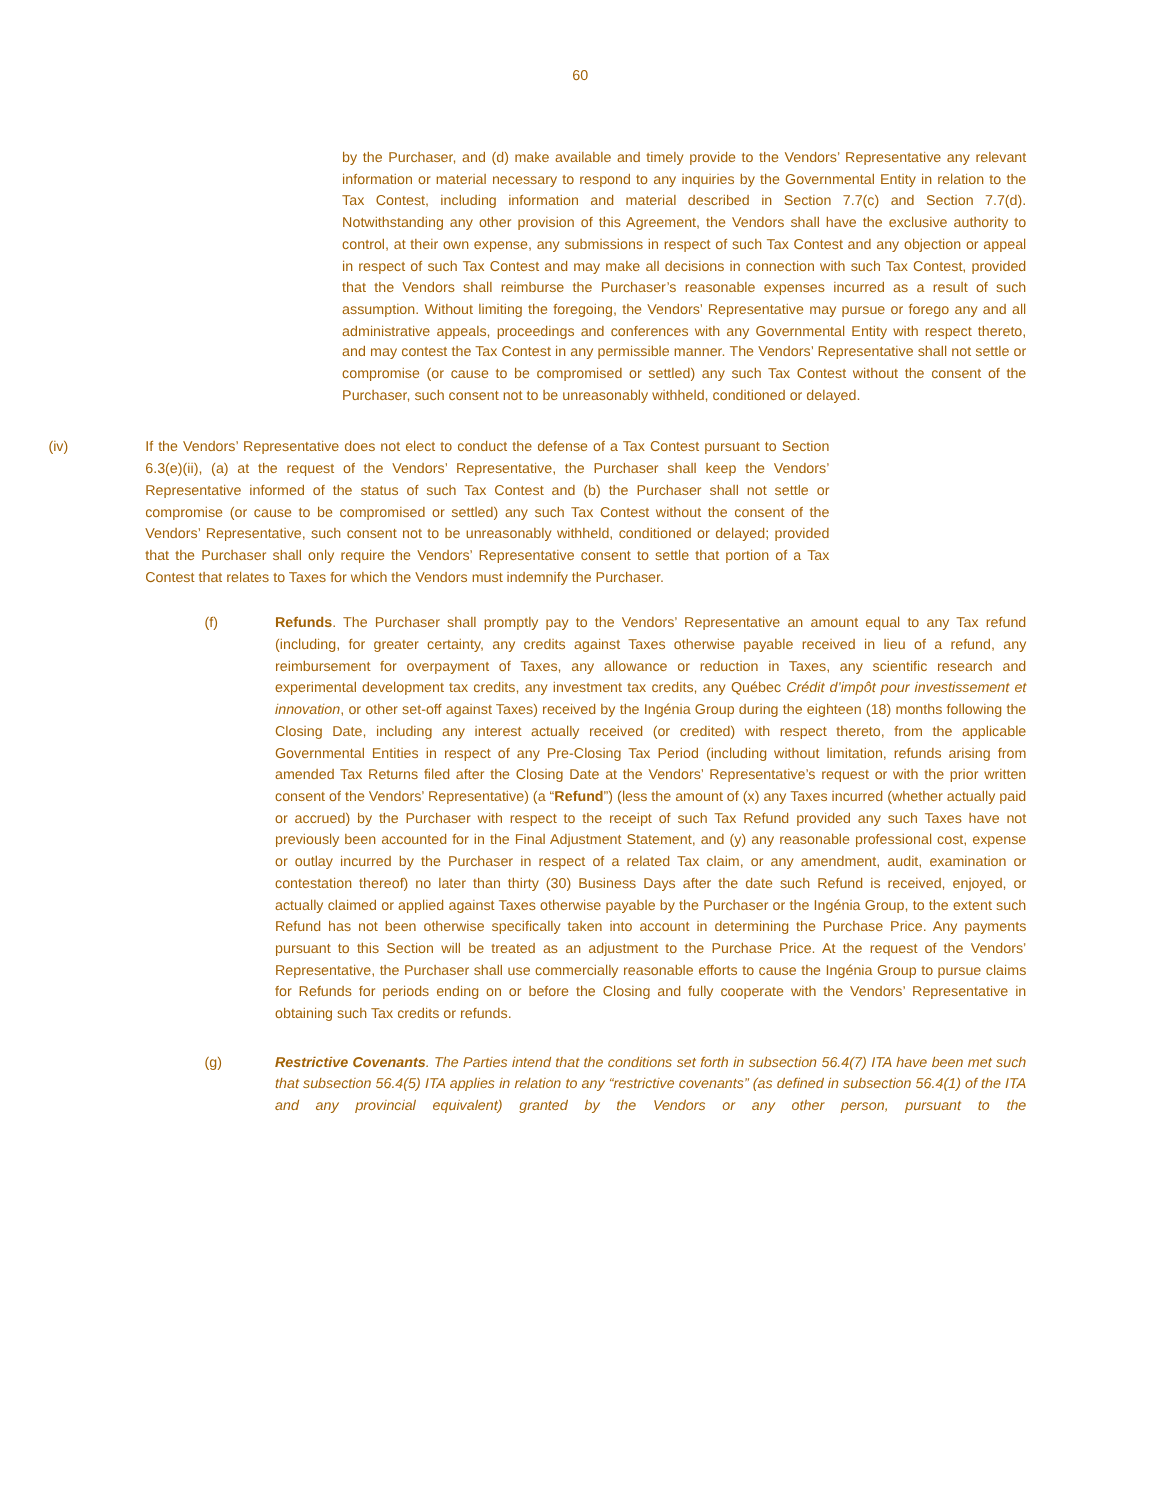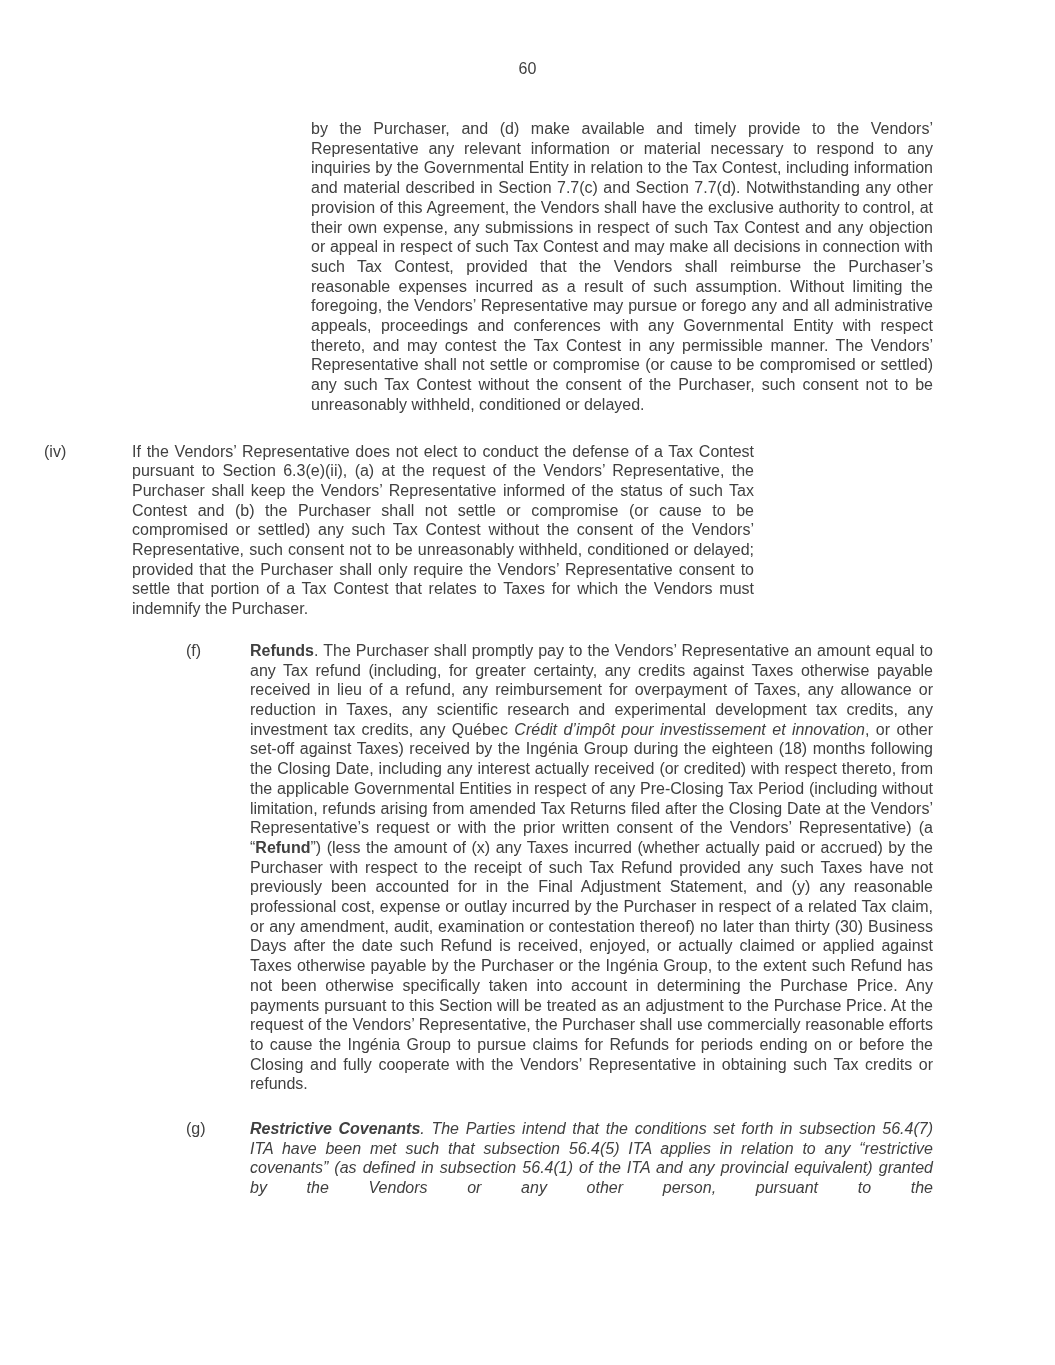--- a/index.html
+++ b/index.html
@@ -8,34 +8,34 @@
     padding: 0;
     background: #ffffff;
   }
   .page {
     position: relative;
     width: 1055px;
     height: 1365px;
     background: #ffffff;
     overflow: hidden;
     font-family: "Liberation Sans", sans-serif;
-    font-size: 16px;
+    font-size: 13px;
     line-height: 19.7px;
-    color: #404040;
+    color: #a16207;
   }
   .page-number {
     position: absolute;
     top: 59px;
     left: 0;
     width: 100%;
     text-align: center;
   }
   .document-body {
     position: absolute;
-    top: 119px;
+    top: 133px;
     left: 0;
     right: 0;
   }
   .para {
     display: flex;
     align-items: flex-start;
   }
   .para.level1 { margin-left: 186px; width: 747px; }
   .para.level2 { margin-left: 223px; width: 710px; }
   .para.level2-continuation { margin-left: 311px; width: 622px; }

